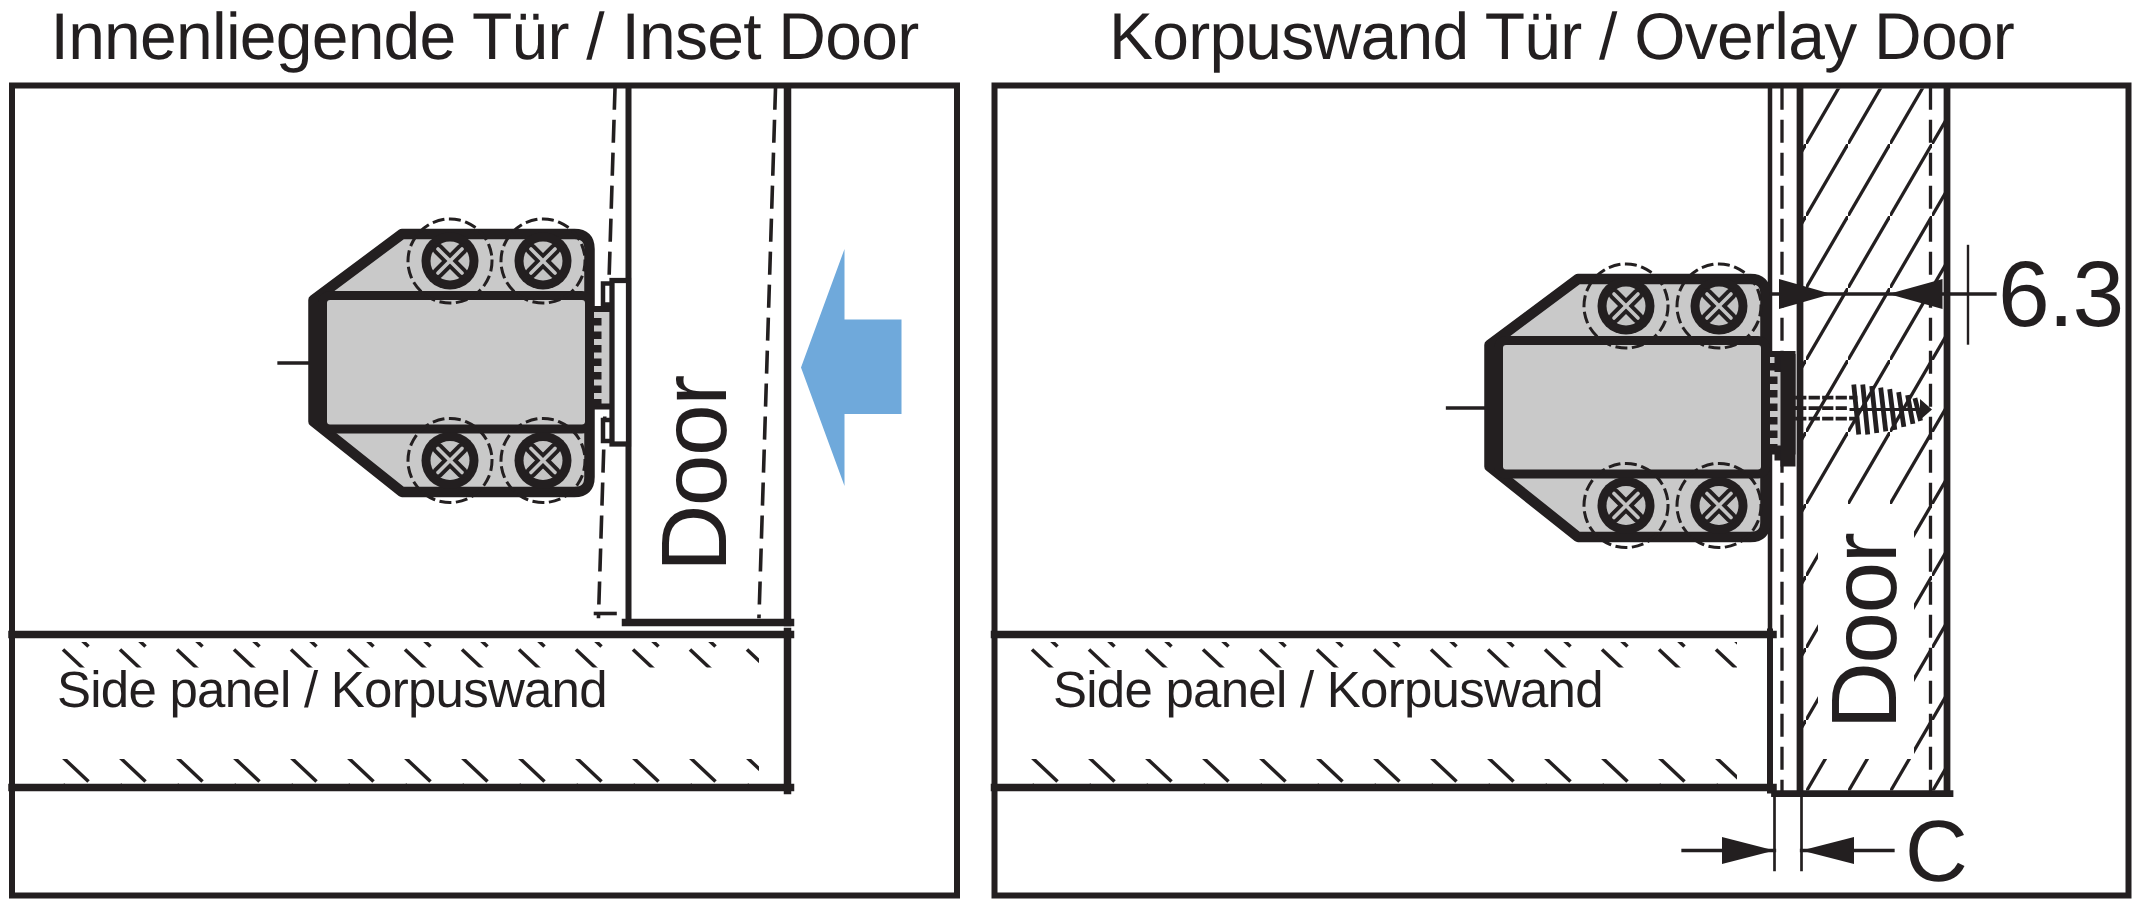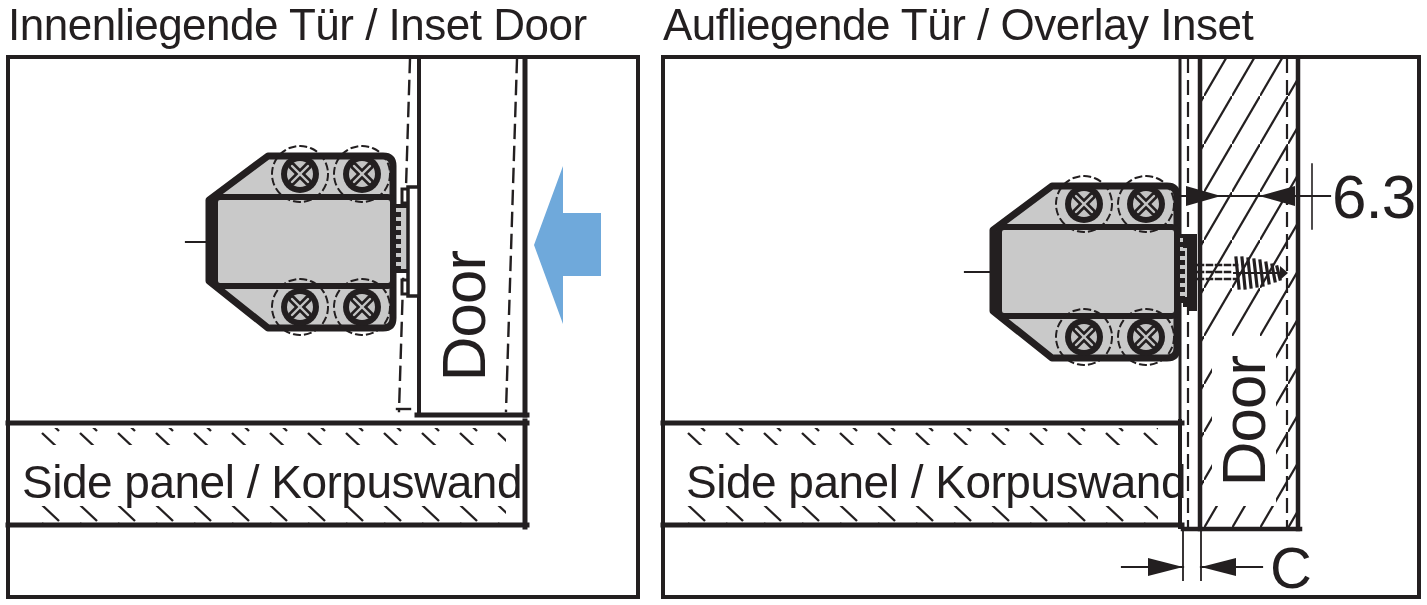--- a/index.html
+++ b/index.html
@@ -2,22 +2,22 @@
 <html><head>
 <meta charset="utf-8">
 <style>
   html,body{margin:0;padding:0;background:#fff;}
   #stage{
     position:relative;width:1427px;height:605px;background:#ffffff;
     font-family:"Liberation Sans", sans-serif;color:#231f20;overflow:hidden;
   }
   #art{position:absolute;left:0;top:0;}
   .txt{position:absolute;color:#231f20;white-space:nowrap;}
-  .title{width:630px;font-size:44px;letter-spacing:-0.5px;line-height:50px;top:0;}
-  .panel-label{font-size:46px;letter-spacing:-0.5px;line-height:50px;top:457px;}
+  .title{width:630px;text-align:center;font-size:44px;letter-spacing:-0.5px;line-height:50px;top:0;}
+  .panel-label{font-size:34px;letter-spacing:-0.5px;line-height:50px;top:435px;margin-left:16px;}
   .door-label{
     width:170px;height:64px;line-height:64px;text-align:center;
     font-size:62px;letter-spacing:-1px;background:#ffffff;
     transform:rotate(-90deg);
   }
   .dim{font-size:62px;letter-spacing:-1px;line-height:62px;}
 </style>
 </head>
 <body>
 
@@ -169,21 +169,21 @@
         <line x1="1201" y1="532" x2="1201" y2="580" stroke-width="1.8"></line>
         <line x1="1122" y1="567" x2="1183" y2="567" stroke-width="2.2"></line>
         <line x1="1201" y1="567" x2="1262" y2="567" stroke-width="2.2"></line>
         <polygon points="1148,558 1148,576 1183,567" fill="#231f20" stroke="none"></polygon>
         <polygon points="1236,558 1236,576 1201,567" fill="#231f20" stroke="none"></polygon>
       </g>
     </g>
   </svg>
 
   <div class="txt title" style="left:8px;">Innenliegende Tür / Inset Door</div>
-  <div class="txt title" style="left:663px;width:756px;">Aufliegende Tür / Overlay Inset</div>
+  <div class="txt title" style="left:663px;width:756px;">Korpuswand Tür / Overlay Door</div>
 
   <div class="txt panel-label" style="left:22px;">Side panel / Korpuswand</div>
   <div class="txt panel-label" style="left:686px;">Side panel / Korpuswand</div>
 
   <div class="txt door-label" style="left:379px;top:284px;">Door</div>
   <div class="txt door-label" style="left:1159px;top:389px;">Door</div>
 
   <div class="txt dim" style="left:1332px;top:166px;">6.3</div>
   <div class="txt dim" style="left:1270px;top:537px;font-size:58px;">C</div>
 </div>

